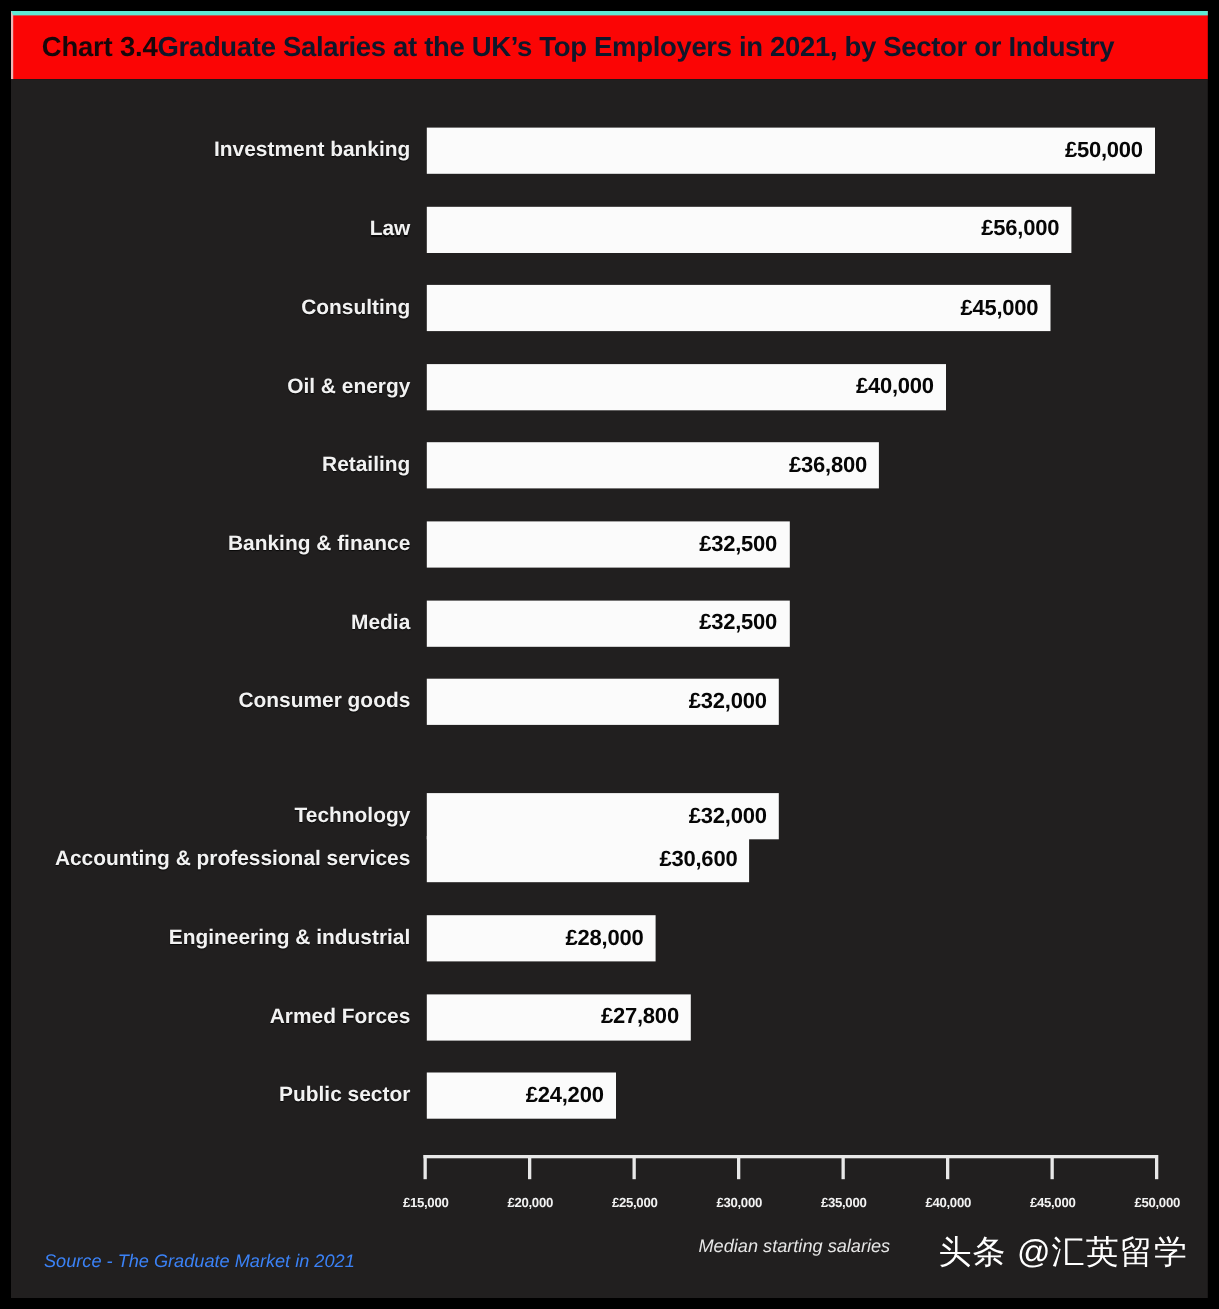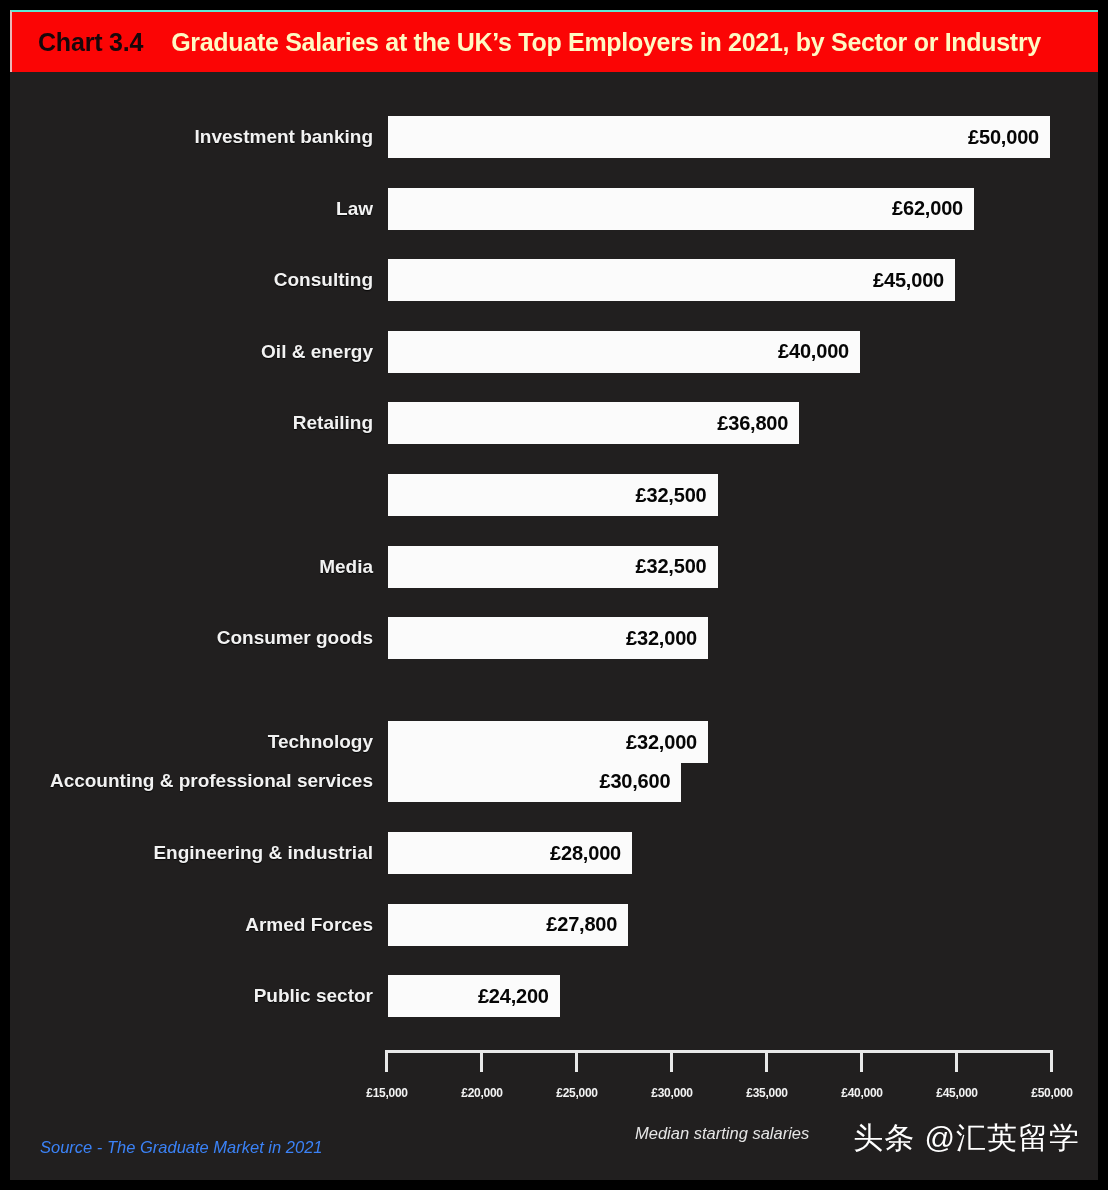--- a/index.html
+++ b/index.html
@@ -20,40 +20,39 @@
   }
 
   
   .header-banner {
     position: absolute;
     left: 10px;
     top: 10px;
     width: 1088px;
     height: 62px;
     background: #fb0505;
-    border-top: 2px solid #5eead4;
+    border-top: 4px solid #5eead4;
     border-left: 2px solid #e9b7b7;
     box-sizing: border-box;
     display: flex;
     align-items: center;
     padding-left: 26px;
   }
   .chart-number {
     color: #18070a;
     font-size: 25px;
     font-weight: bold;
     letter-spacing: -0.2px;
     white-space: nowrap;
   }
   .chart-title {
-    color: #fef9c3;
+    color: #0f172a;
     font-size: 25px;
     font-weight: bold;
     letter-spacing: -0.3px;
-    margin-left: 28px;
     white-space: nowrap;
   }
 
   
   .plot-panel {
     position: absolute;
     left: 10px;
     top: 72px;
     width: 1088px;
     height: 1108px;
@@ -171,21 +170,21 @@
     <div id="bars-container">
         <div class="bar-row" style="top: 44px;">
           <div class="cat-label">Investment banking</div>
           <div class="bar" style="left: 378px; width: 662px;">
             <span class="bar-value">£50,000</span>
           </div>
         </div>
         <div class="bar-row" style="top: 115.6px;">
           <div class="cat-label">Law</div>
           <div class="bar" style="left: 378px; width: 586px;">
-            <span class="bar-value">£62,000</span>
+            <span class="bar-value">£56,000</span>
           </div>
         </div>
         <div class="bar-row" style="top: 187.2px;">
           <div class="cat-label">Consulting</div>
           <div class="bar" style="left: 378px; width: 567px;">
             <span class="bar-value">£45,000</span>
           </div>
         </div>
         <div class="bar-row" style="top: 258.8px;">
           <div class="cat-label">Oil &amp; energy</div>
@@ -193,20 +192,21 @@
             <span class="bar-value">£40,000</span>
           </div>
         </div>
         <div class="bar-row" style="top: 330.4px;">
           <div class="cat-label">Retailing</div>
           <div class="bar" style="left: 378px; width: 411.2px;">
             <span class="bar-value">£36,800</span>
           </div>
         </div>
         <div class="bar-row" style="top: 402px;">
+          <div class="cat-label">Banking &amp; finance</div>
           <div class="bar" style="left: 378px; width: 329.5px;">
             <span class="bar-value">£32,500</span>
           </div>
         </div>
         <div class="bar-row" style="top: 473.6px;">
           <div class="cat-label">Media</div>
           <div class="bar" style="left: 378px; width: 329.5px;">
             <span class="bar-value">£32,500</span>
           </div>
         </div>
@@ -223,21 +223,21 @@
           </div>
         </div>
         <div class="bar-row" style="top: 688.4px;">
           <div class="cat-label">Accounting &amp; professional services</div>
           <div class="bar" style="left: 378px; width: 293.4px;">
             <span class="bar-value">£30,600</span>
           </div>
         </div>
         <div class="bar-row" style="top: 760px;">
           <div class="cat-label">Engineering &amp; industrial</div>
-          <div class="bar" style="left: 378px; width: 244px; padding-left: 16px;">
+          <div class="bar" style="left: 378px; width: 208px; padding-left: 16px;">
             <span class="bar-value">£28,000</span>
           </div>
         </div>
         <div class="bar-row" style="top: 831.6px;">
           <div class="cat-label">Armed Forces</div>
           <div class="bar" style="left: 378px; width: 240.2px;">
             <span class="bar-value">£27,800</span>
           </div>
         </div>
         <div class="bar-row" style="top: 903.2px;">

